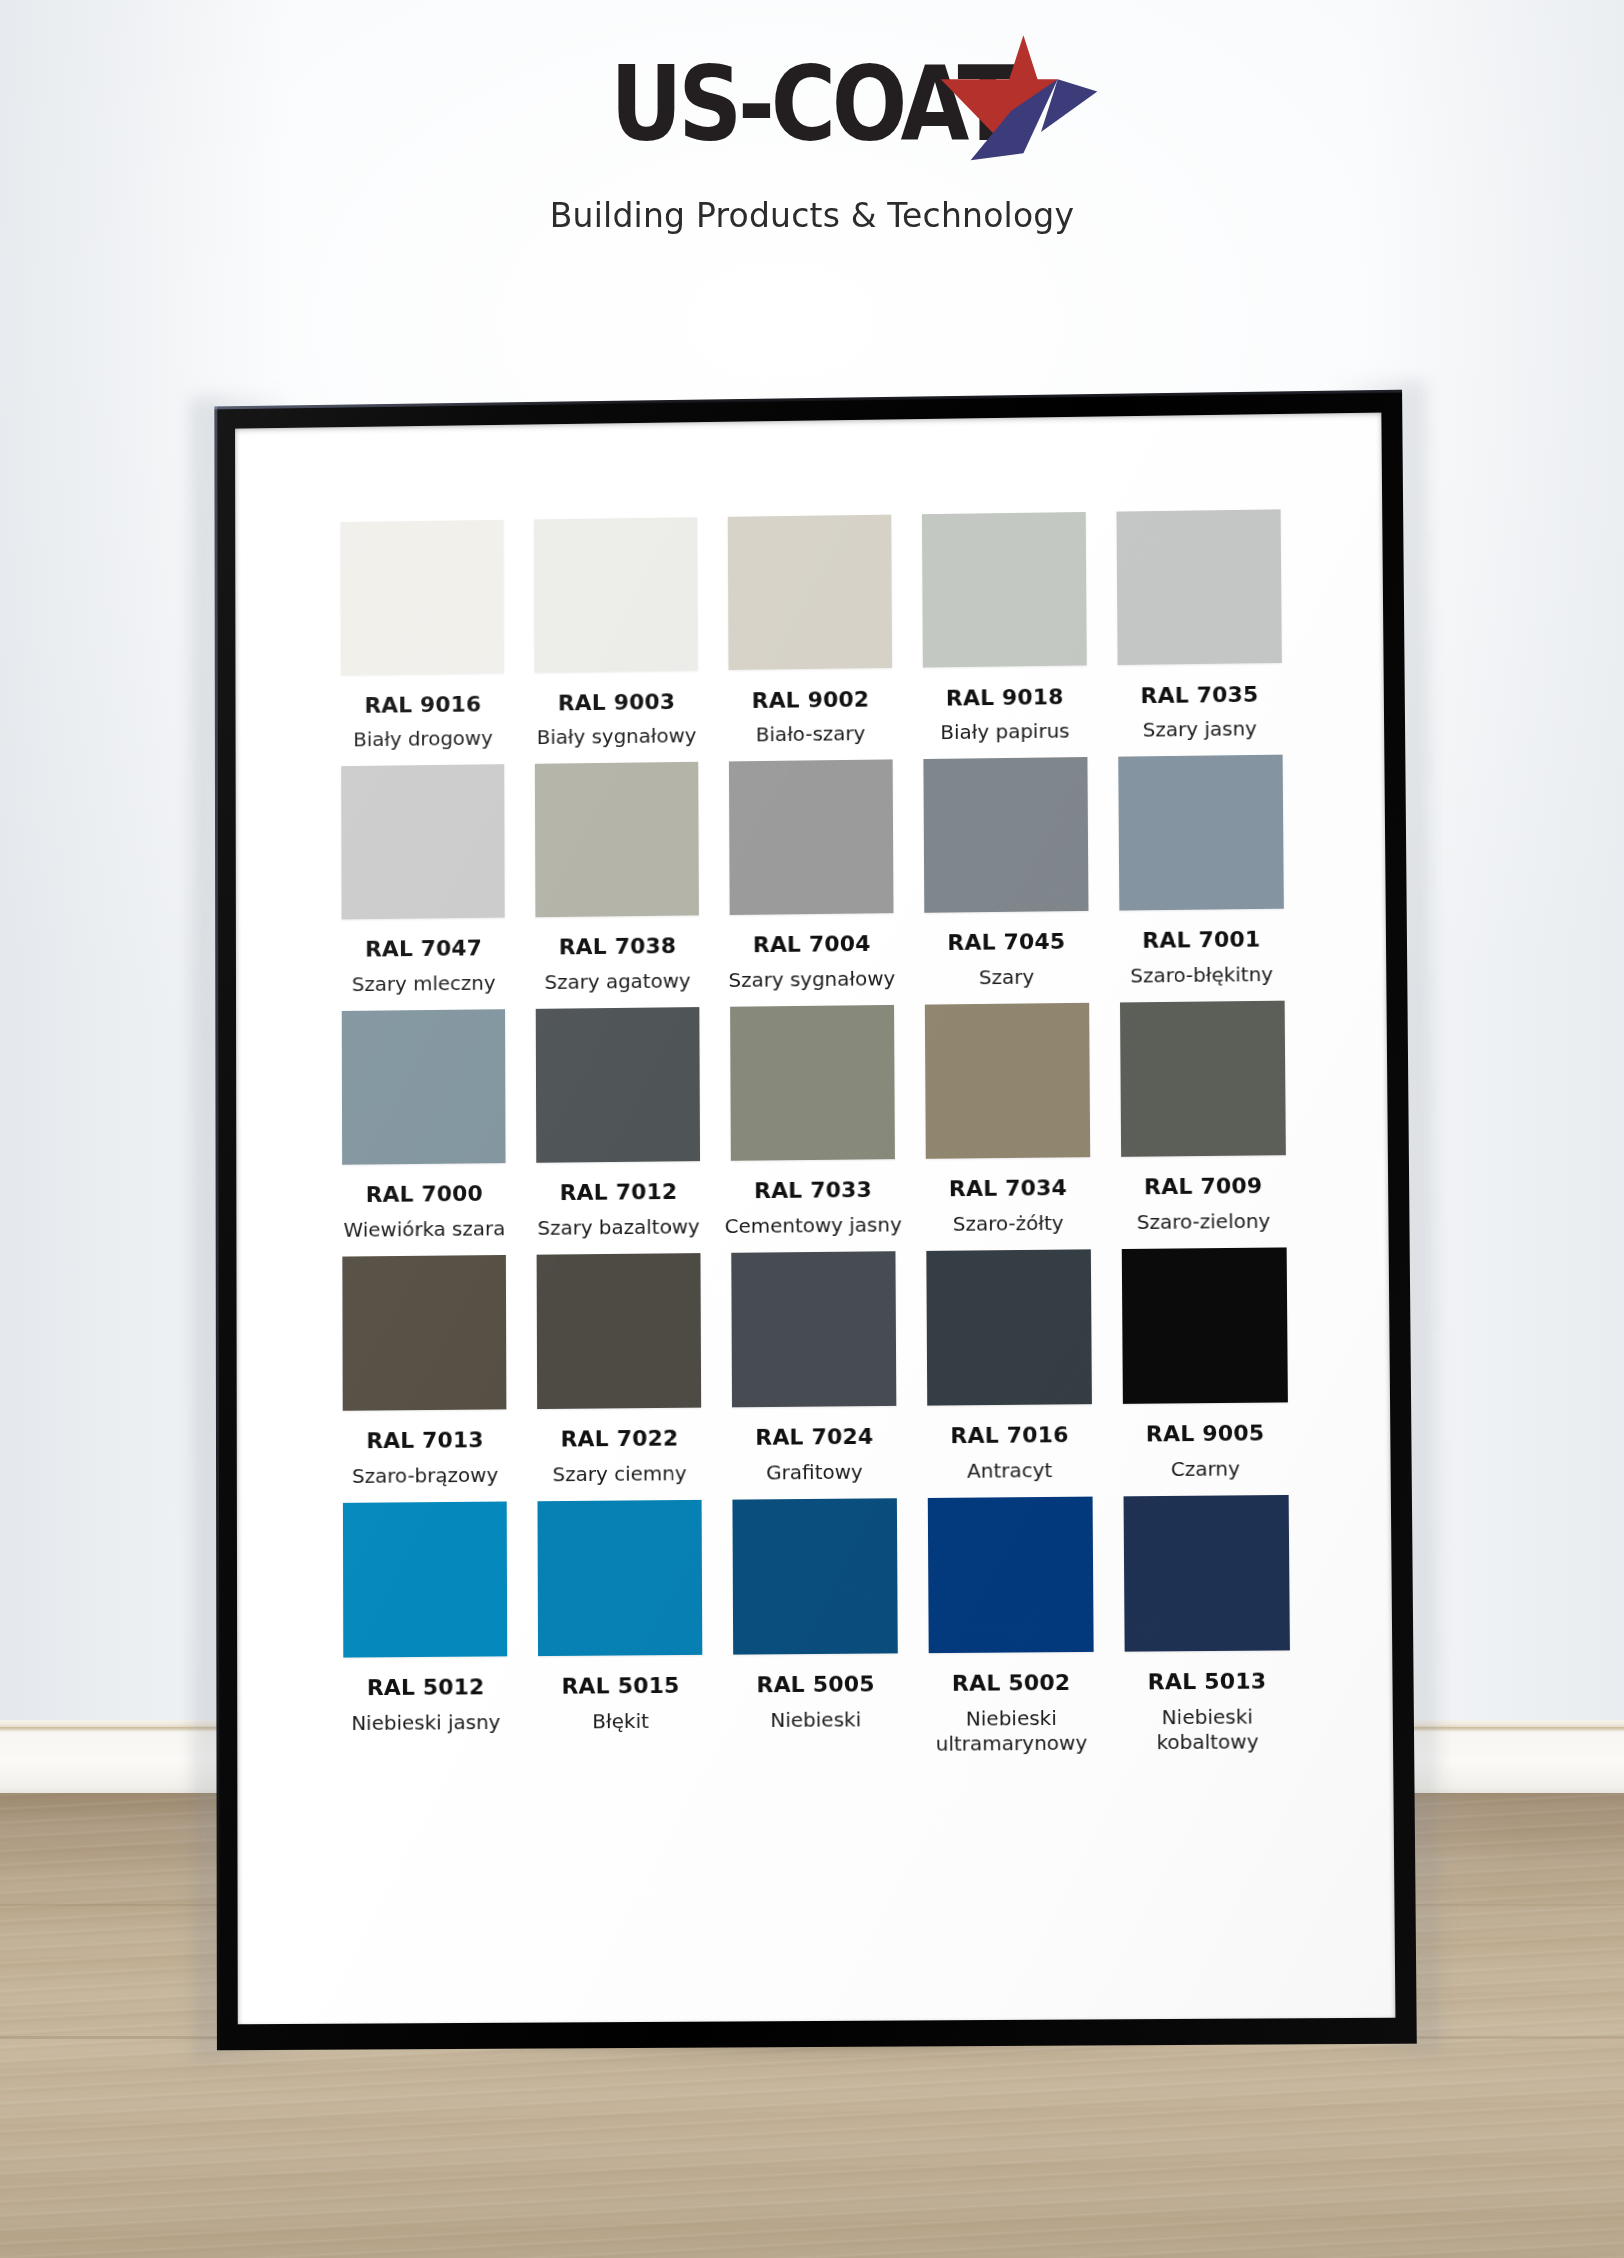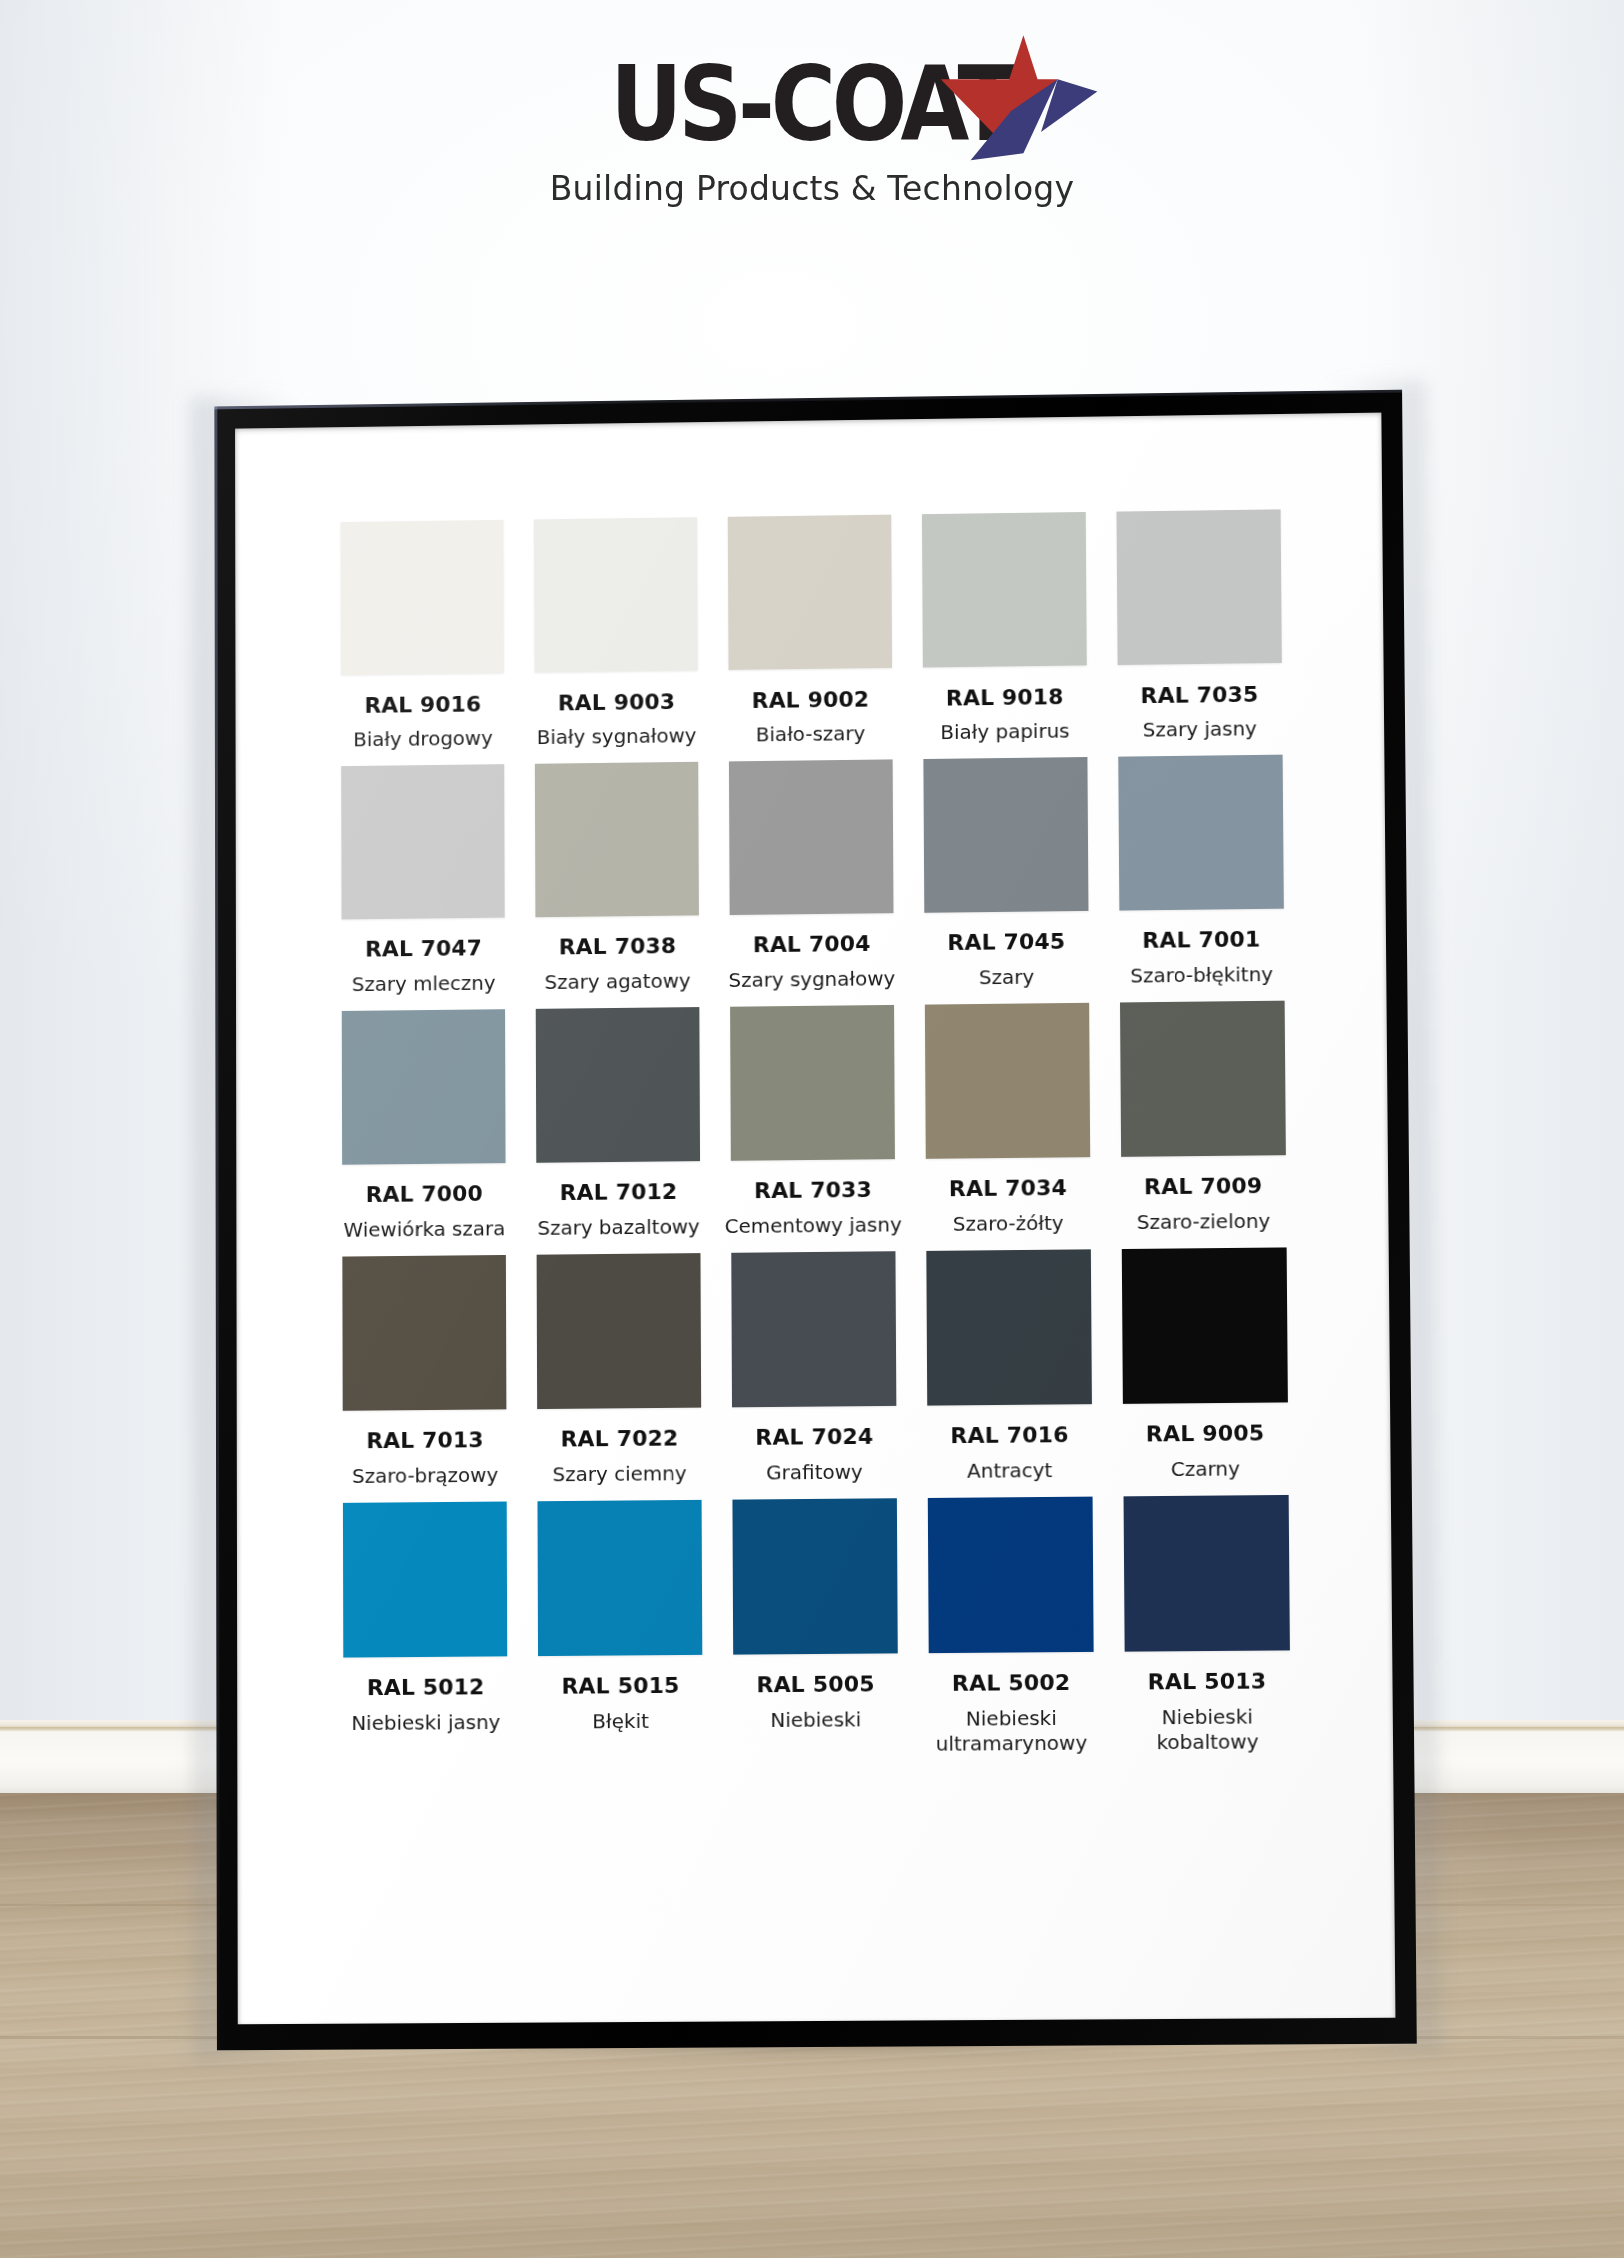--- a/index.html
+++ b/index.html
@@ -95,21 +95,21 @@
     color:#231f20; line-height:116px;
     text-align:center;
     font-stretch:condensed;
     transform:scaleX(.95);
   }
   .logo-star {
     position:absolute; left:458px; top:-16px; width:168px; height:132px;
     pointer-events:none;
   }
   .tagline {
-    margin-top:4px;
+    margin-top:31px;
     font-family:"DejaVu Sans", sans-serif;
     font-size:33px; color:#2c2c2c; letter-spacing:0.2px;
     font-weight:400;
   }
 
   
   #frame-outer {
     position:absolute;
     left:215px; top:381px;
     width:1200px; height:1666px;

